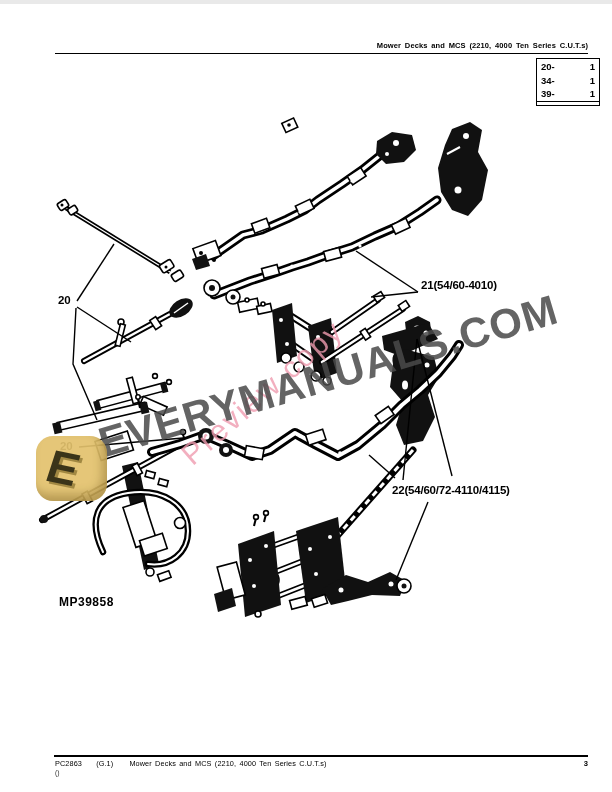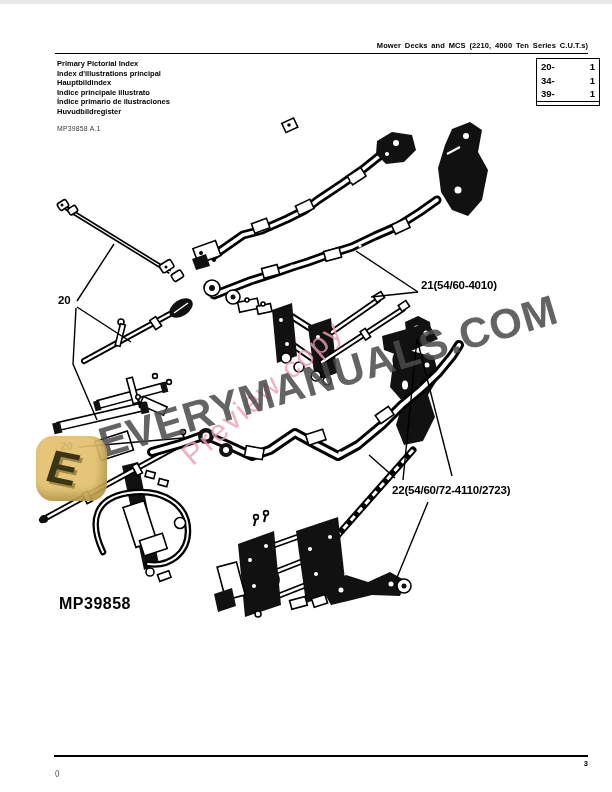--- a/index.html
+++ b/index.html
@@ -27,21 +27,21 @@
   .t9{fill:none;stroke:#000;stroke-width:9;stroke-linejoin:round;stroke-linecap:round;}
   .t35{fill:none;stroke:#fff;stroke-width:3.5;stroke-linejoin:round;stroke-linecap:round;}
   .t10{fill:none;stroke:#000;stroke-width:10;stroke-linejoin:round;stroke-linecap:round;}
   .t4{fill:none;stroke:#fff;stroke-width:4;stroke-linejoin:round;stroke-linecap:round;}
   .r6{fill:none;stroke:#000;stroke-width:6;stroke-linecap:round;}
   .r25{fill:none;stroke:#fff;stroke-width:2.5;stroke-linecap:round;}
   .wht{fill:#fff;stroke:#000;stroke-width:1.6;}
   .ldr{fill:none;stroke:#000;stroke-width:1.4;}
   
   .plabel{position:absolute;font-size:11.5px;font-weight:bold;letter-spacing:-.2px;z-index:2;white-space:nowrap;}
-  .figid{font-size:16px;letter-spacing:.5px;}
+  .figid{font-size:12px;letter-spacing:.5px;}
   
   .wm-preview{position:absolute;left:186px;top:438px;transform:rotate(-41deg);transform-origin:0 50%;
     font-size:30px;letter-spacing:2px;color:var(--wm_preview);opacity:.8;white-space:nowrap;z-index:5;}
   .wm-main{position:absolute;left:100px;top:416px;transform:rotate(-16.5deg);transform-origin:0 50%;
     font-size:42px;font-weight:bold;letter-spacing:1px;color:var(--wm_text);opacity:.85;white-space:nowrap;z-index:6;}
   
   .logo{position:absolute;left:36px;top:432px;width:71px;height:65px;border-radius:17px;
     background:var(--logo_bg);opacity:.92;z-index:7;box-shadow:inset -5px -7px 10px rgba(120,92,25,.45);}
   .logo-glyph{position:absolute;left:12px;top:2px;font-size:46px;font-weight:bold;line-height:60px;
     transform:rotate(12deg) skewX(-6deg);color:var(--logo_glyph);text-shadow:3px 2px 0 rgba(150,122,48,.95);}
@@ -54,29 +54,20 @@
   .footer-note{position:absolute;top:765px;left:55px;font-size:6.8px;color:#333;}
 </style>
 </head>
 <body>
 
 <div class="page">
 
   <div class="header-title">Mower Decks and MCS (2210, 4000 Ten Series C.U.T.s)</div>
   <div class="header-rule"></div>
 
-  <div class="index-block">
-    <div>Primary Pictorial Index</div>
-    <div>Index d'illustrations principal</div>
-    <div>Hauptbildindex</div>
-    <div>Indice principale illustrato</div>
-    <div>Índice primario de ilustraciones</div>
-    <div>Huvudbildregister</div>
-    <div class="figure-ref">MP39858 A.1</div>
-  </div>
 
   <div class="page-table">
     <div class="pt-row">
       <span>20-</span>
       <span>1</span>
     </div>
     <div class="pt-row">
       <span>34-</span>
       <span>1</span>
     </div>
@@ -293,27 +284,32 @@
       <path d="M395,474 L369,451"></path>
       <path d="M417,335 L403,476"></path>
       <path d="M417,335 L452,472"></path>
       <path d="M428,498 L396,576"></path>
     </g>
   </svg>
 
   <div class="plabel" style="left:58px;top:290px;">20</div>
   <div class="plabel" style="left:60px;top:436px;">20</div>
   <div class="plabel" style="left:421px;top:275px;">21(54/60-4010)</div>
-  <div class="plabel" style="left:392px;top:480px;">22(54/60/72-4110/2723)</div>
+  <div class="plabel" style="left:392px;top:480px;">22(54/60/72-4110/4115)</div>
   <div class="plabel figid" style="left:59px;top:591px;">MP39858</div>
 
   <div class="wm-preview">Preview copy</div>
   <div class="wm-main">EVERYMANUALS.COM</div>
 
   <div class="logo">
     <span class="logo-glyph">E</span>
   </div>
 
   <div class="footer-rule"></div>
+  <div class="footer-row">
+    <span class="cat">PC2863</span>
+    <span class="sec">(G.1)</span>
+    <span class="ttl">Mower Decks and MCS (2210, 4000 Ten Series C.U.T.s)</span>
+  </div>
   <div class="footer-page">3</div>
   <div class="footer-note">()</div>
 
 </div>
 
 </body></html>

